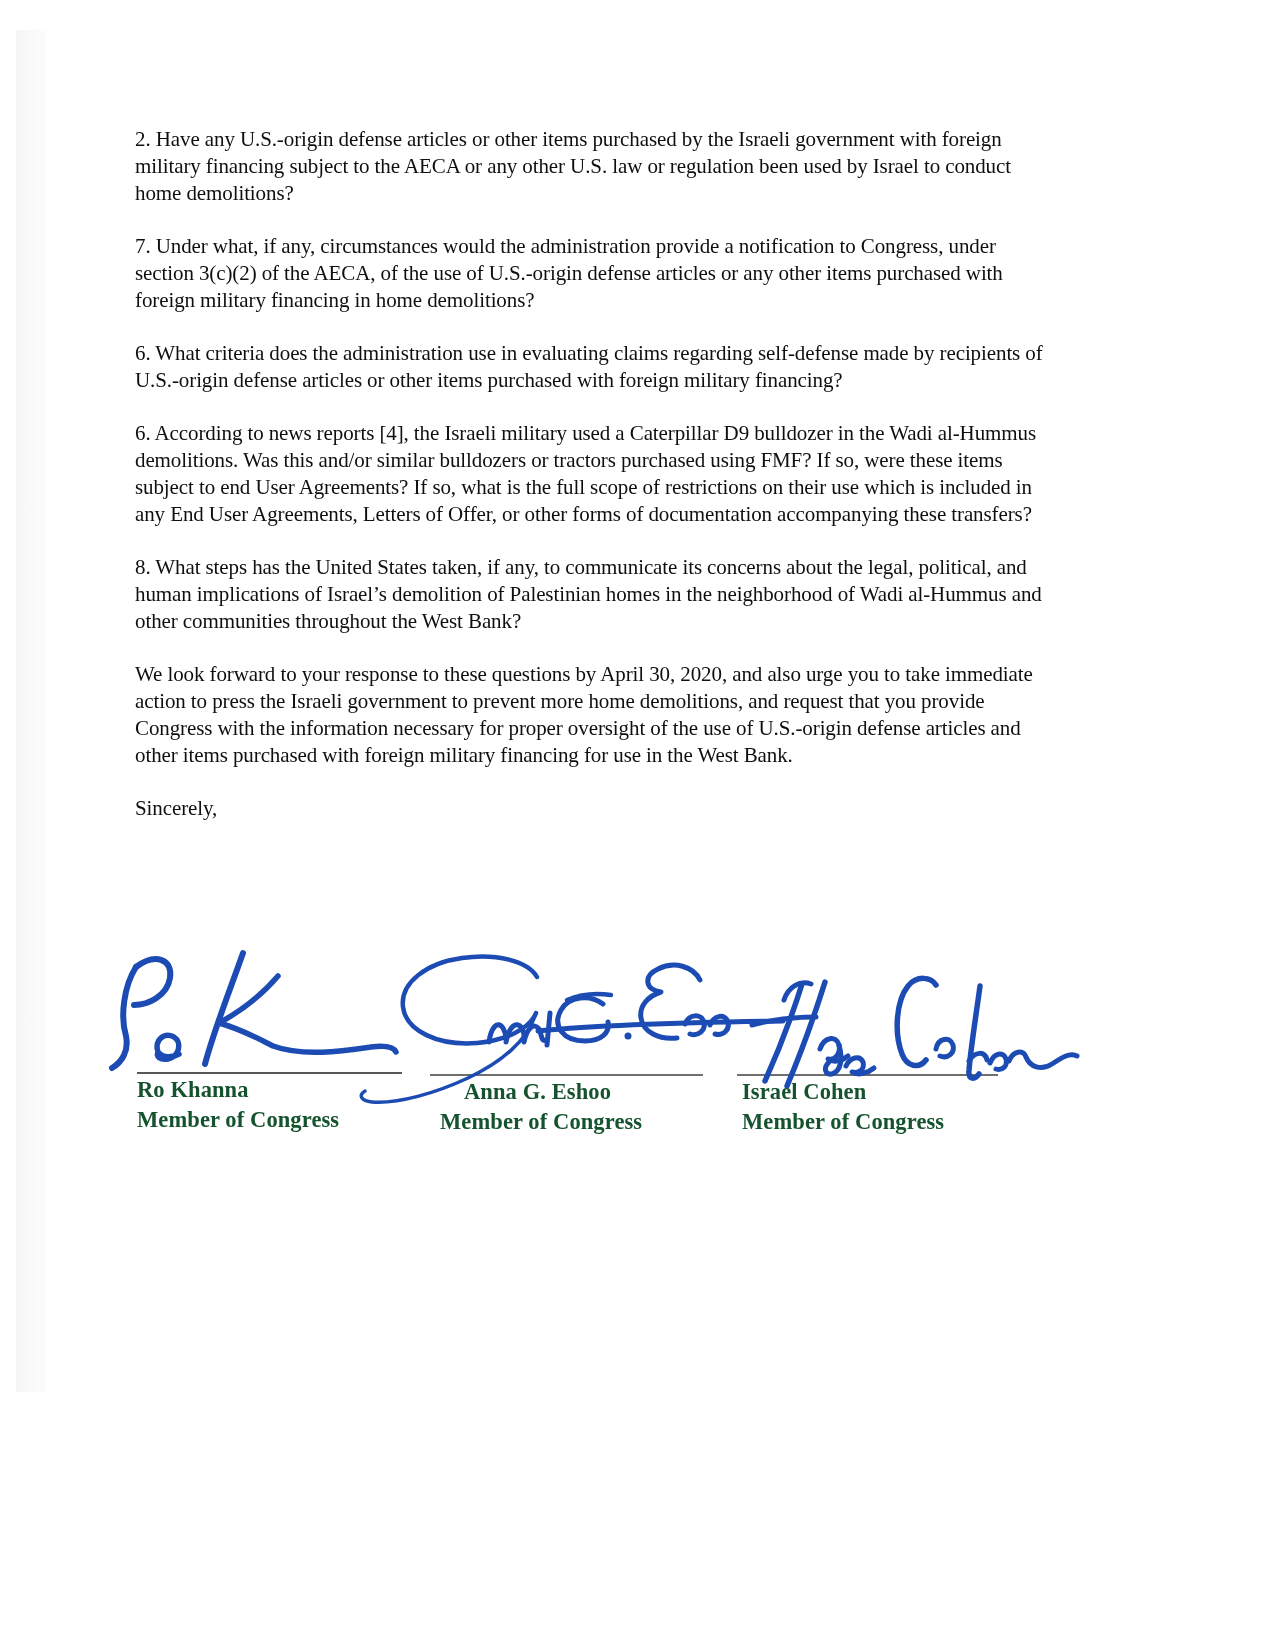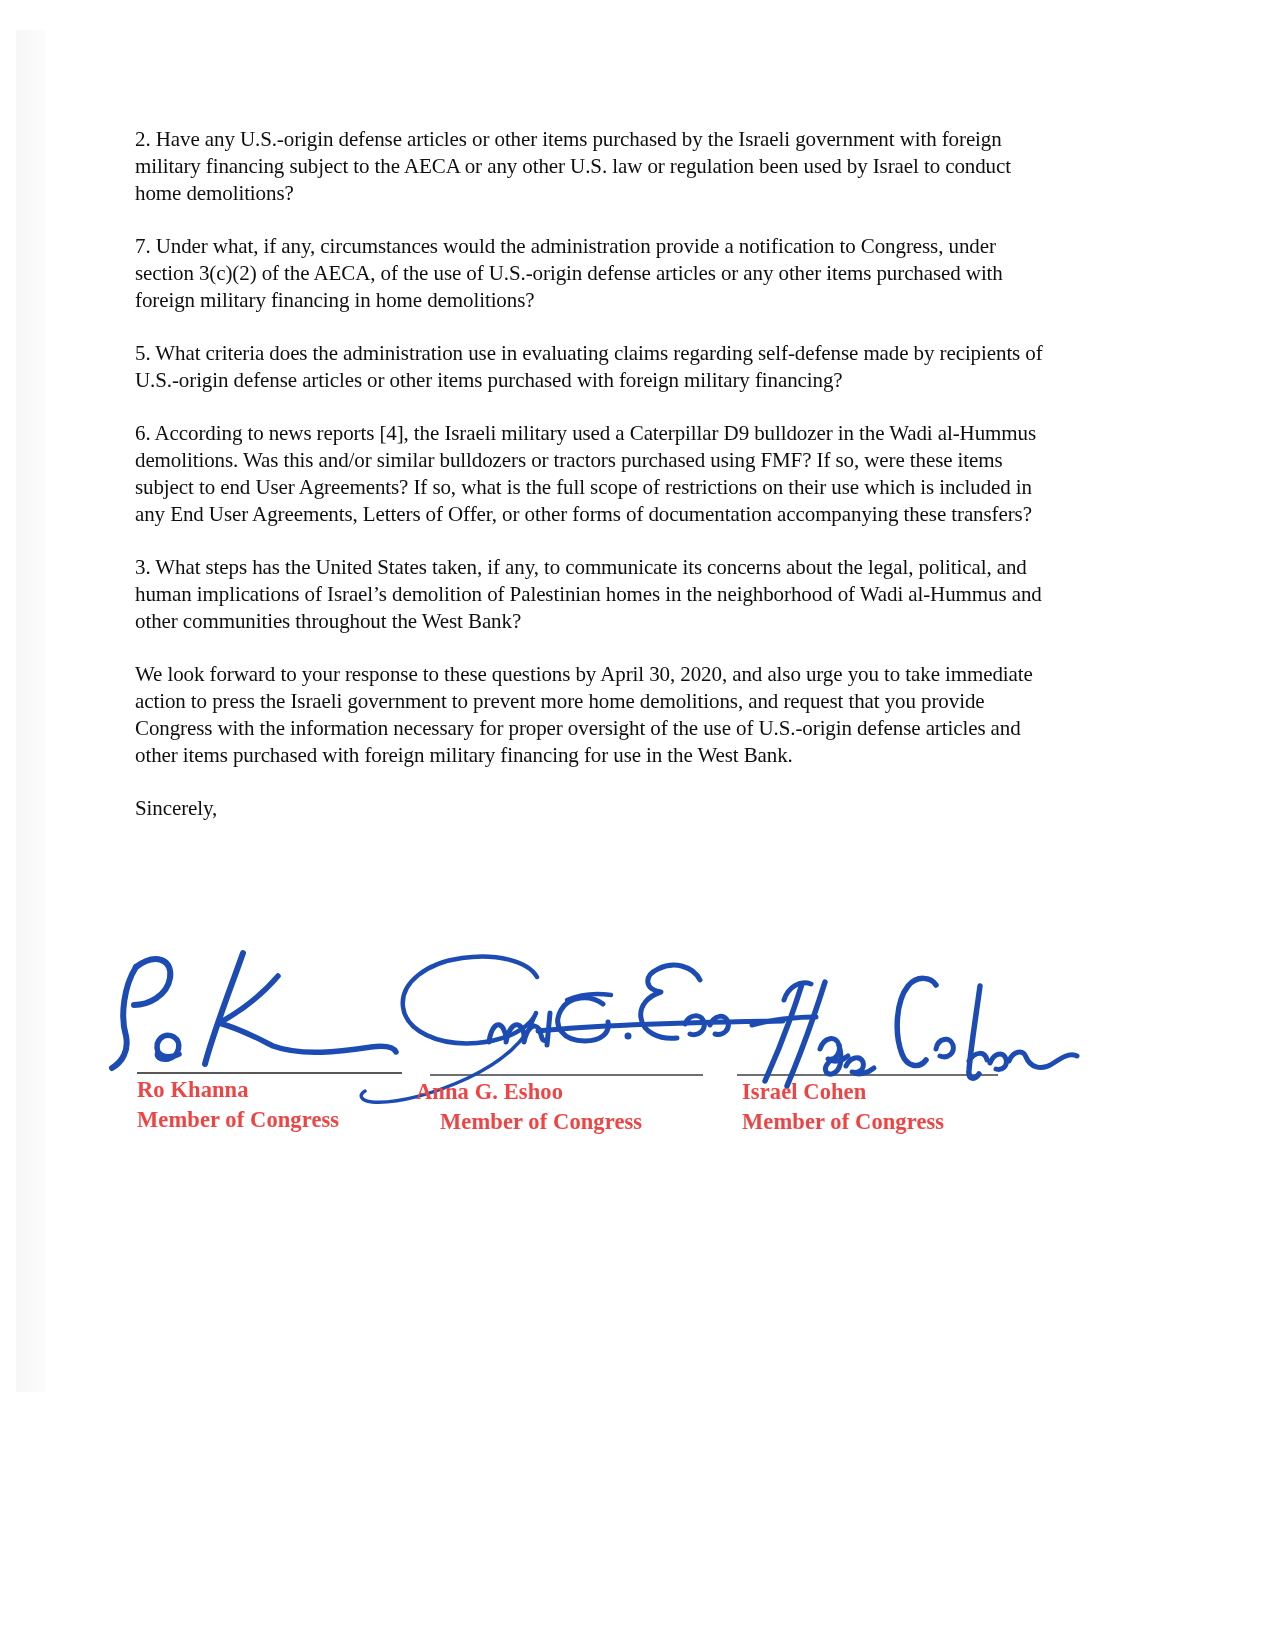--- a/index.html
+++ b/index.html
@@ -42,25 +42,25 @@
     border-top: 2.5px solid #6f6f6f;
   }
   .sig-line.l1 { left: 137px; top: 1072px; width: 265px; border-top-color: #585858; }
   .sig-line.l2 { left: 430px; top: 1074px; width: 273px; }
   .sig-line.l3 { left: 737px; top: 1074px; width: 261px; }
   .sig-name, .sig-title {
     position: absolute;
     font-size: 22.5px;
     font-weight: 600;
     letter-spacing: 0.1px;
-    color: #ef4444;
+    color: #14532d;
     white-space: nowrap;
   }
   .sig-name.n1 { left: 137px; top: 1077px; }
-  .sig-name.n2 { left: 416px; top: 1079px; text-align: right; }
+  .sig-name.n2 { left: 464px; top: 1079px; text-align: right; }
   .sig-name.n3 { left: 742px; top: 1079px; }
   .sig-title.t1 { left: 137px; top: 1107px; }
   .sig-title.t2 { left: 440px; top: 1109px; }
   .sig-title.t3 { left: 742px; top: 1109px; }
   svg.sig {
     position: absolute;
     overflow: visible;
     pointer-events: none;
   }
   svg.sig path, svg.sig circle {
@@ -77,23 +77,23 @@
 </head>
 <body>
 
 <div class="page">
 
   <div class="scan-strip"></div>
 
   <div class="letter-body">
     <p>2. Have any U.S.-origin defense articles or other items purchased by the Israeli government with foreign military financing subject to the AECA or any other U.S. law or regulation been used by Israel to conduct home demolitions?</p>
     <p>7. Under what, if any, circumstances would the administration provide a notification to Congress, under section 3(c)(2) of the AECA, of the use of U.S.-origin defense articles or any other items purchased with foreign military financing in home demolitions?</p>
-    <p>5. What criteria does the administration use in evaluating claims regarding self-defense made by recipients of U.S.-origin defense articles or other items purchased with foreign military financing?</p>
+    <p>6. What criteria does the administration use in evaluating claims regarding self-defense made by recipients of U.S.-origin defense articles or other items purchased with foreign military financing?</p>
     <p>6. According to news reports [4], the Israeli military used a Caterpillar D9 bulldozer in the Wadi al-Hummus demolitions. Was this and/or similar bulldozers or tractors purchased using FMF?  If so, were these items subject to end User Agreements?  If so, what is the full scope of restrictions on their use which is included in any End User Agreements, Letters of Offer, or other forms of documentation accompanying these transfers?</p>
-    <p>3. What steps has the United States taken, if any, to communicate its concerns about the legal, political, and human implications of Israel’s demolition of Palestinian homes in the neighborhood of Wadi al-Hummus and other communities throughout the West Bank?</p>
+    <p>8. What steps has the United States taken, if any, to communicate its concerns about the legal, political, and human implications of Israel’s demolition of Palestinian homes in the neighborhood of Wadi al-Hummus and other communities throughout the West Bank?</p>
     <p>We look forward to your response to these questions by April 30, 2020, and also urge you to take immediate action to press the Israeli government to prevent more home demolitions, and request that you provide Congress with the information necessary for proper oversight of the use of U.S.-origin defense articles and other items purchased with foreign military financing for use in the West Bank.</p>
     <p class="closing">Sincerely,</p>
   </div>
 
   <div class="signature-area">
 
     <div class="sig-line l1"></div>
     <div class="sig-line l2"></div>
     <div class="sig-line l3"></div>
 

